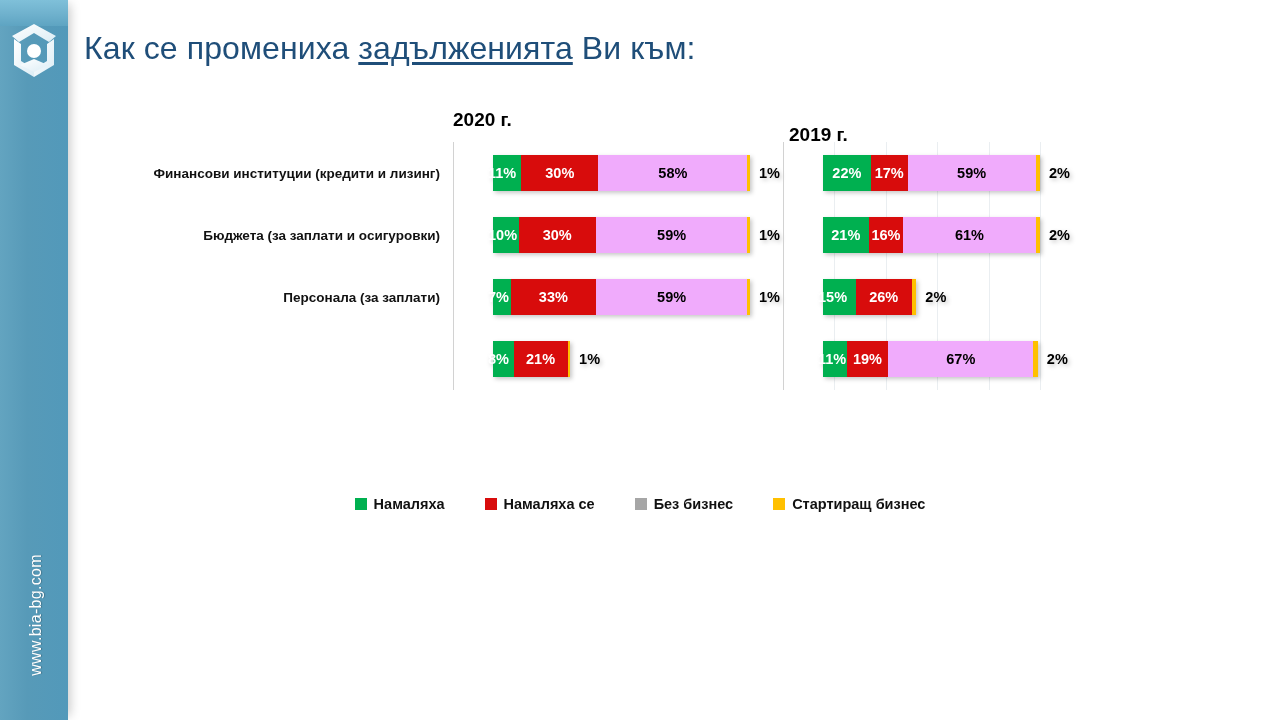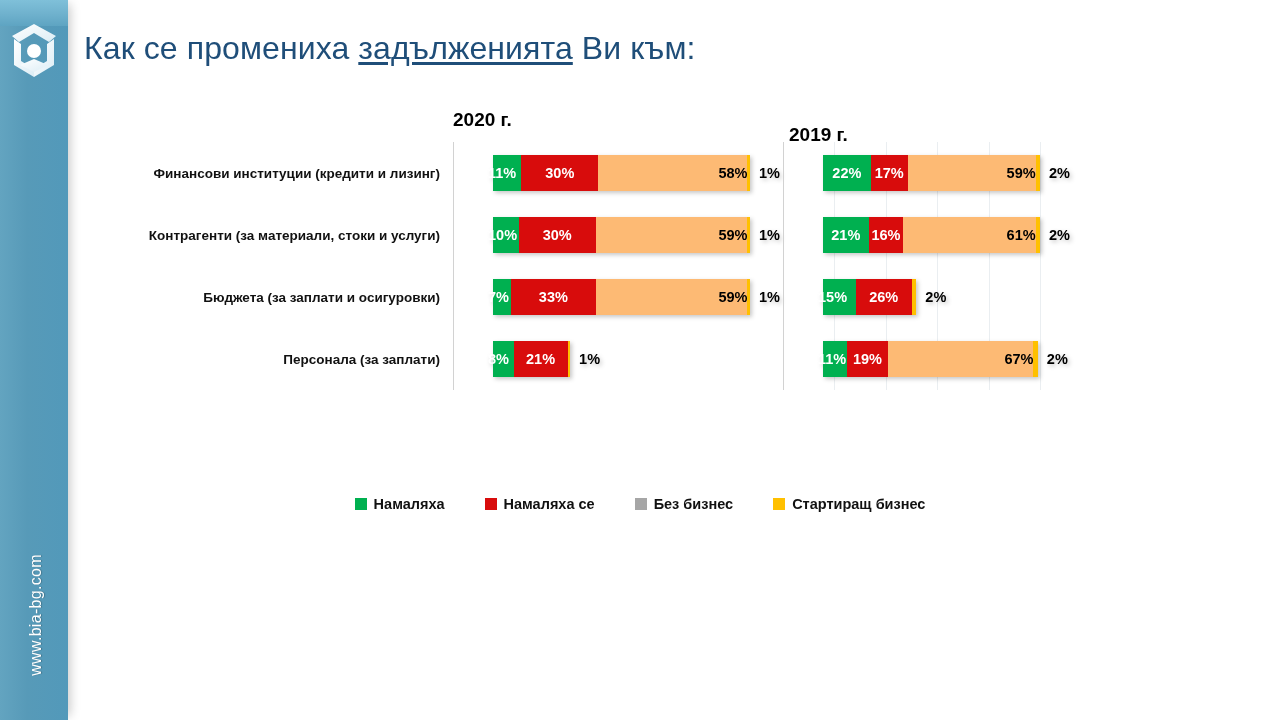--- a/index.html
+++ b/index.html
@@ -110,21 +110,21 @@
   }
   .seg {
     height: 100%;
     display: flex; align-items: center; justify-content: center;
     font-size: 14.5px; font-weight: bold;
     overflow: visible; white-space: nowrap;
     position: relative;
   }
   .seg.green { background: #00B050; color: #fff; }
   .seg.red   { background: #D80C0C; color: #fff; }
-  .seg.gray  { background: #fdba74; color: #000; justify-content: flex-end; }
+  .seg.gray  { background: #f0abfc; color: #000; }
   .seg.yellow{ background: #FFC000; color: #000; }
 
   
   .seg.clip-left  { justify-content: flex-start; }
   .seg.clip-left > span { margin-left: -5px; }
   .seg.yellow > span {
     position: absolute; right: -30px;
     color: #000;
   }
   .seg.narrow > span { position: absolute; left: 50%; transform: translateX(-50%); }
@@ -184,23 +184,20 @@
   <div id="chart-area">
 
     <div class="panel-title" id="title-2020">2020 г.</div>
     <div class="panel-title" id="title-2019">2019 г.</div>
 
     <div id="cat-col">
       <div class="cat-row">
           <span class="cat-label">Финансови институции (кредити и лизинг)</span>
         </div>
       <div class="cat-row">
-          <span class="cat-label">Контрагенти (за материали, стоки и услуги)</span>
-        </div>
-      <div class="cat-row">
           <span class="cat-label">Бюджета (за заплати и осигуровки)</span>
         </div>
       <div class="cat-row">
           <span class="cat-label">Персонала (за заплати)</span>
         </div>
     </div>
 
     <div class="plot" id="plot-2020">
       <div class="plot-axis"></div>
 

